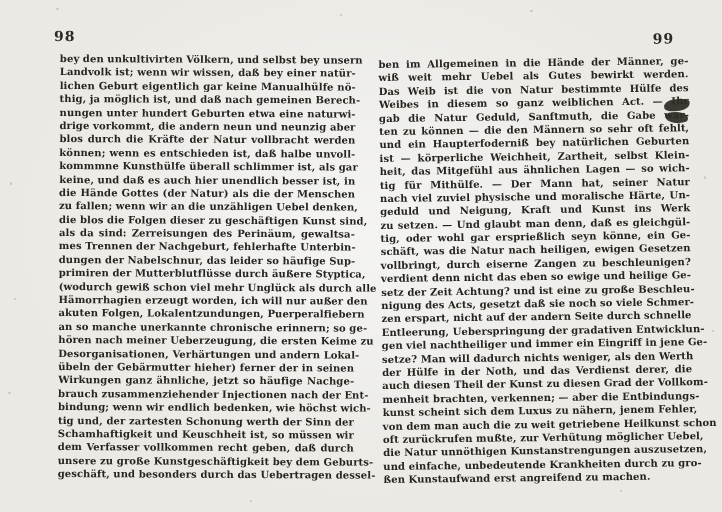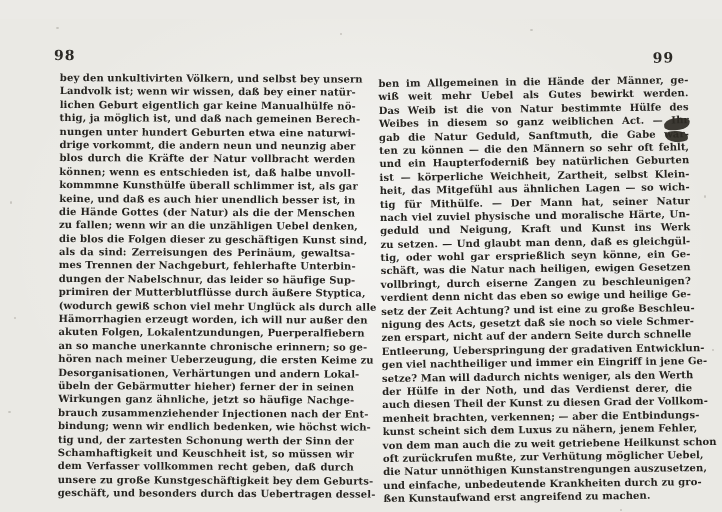--- a/index.html
+++ b/index.html
@@ -13,21 +13,20 @@
     overflow: hidden;
     background: #ebeae6;
     font-family: "DejaVu Serif", serif;
   }
   .scan {
     position: absolute;
     inset: 0;
     background:
       radial-gradient(ellipse at 50% 45%, rgba(255,255,255,0.5) 0%, rgba(255,255,255,0) 70%),
       #eae9e4;
-    margin-top: 19px;
   }
   .page {
     position: absolute;
   }
   .page-left {
     left: 60px;
     top: 28px;
     width: 296px;
     transform: rotate(0.3deg);
     transform-origin: top left;

